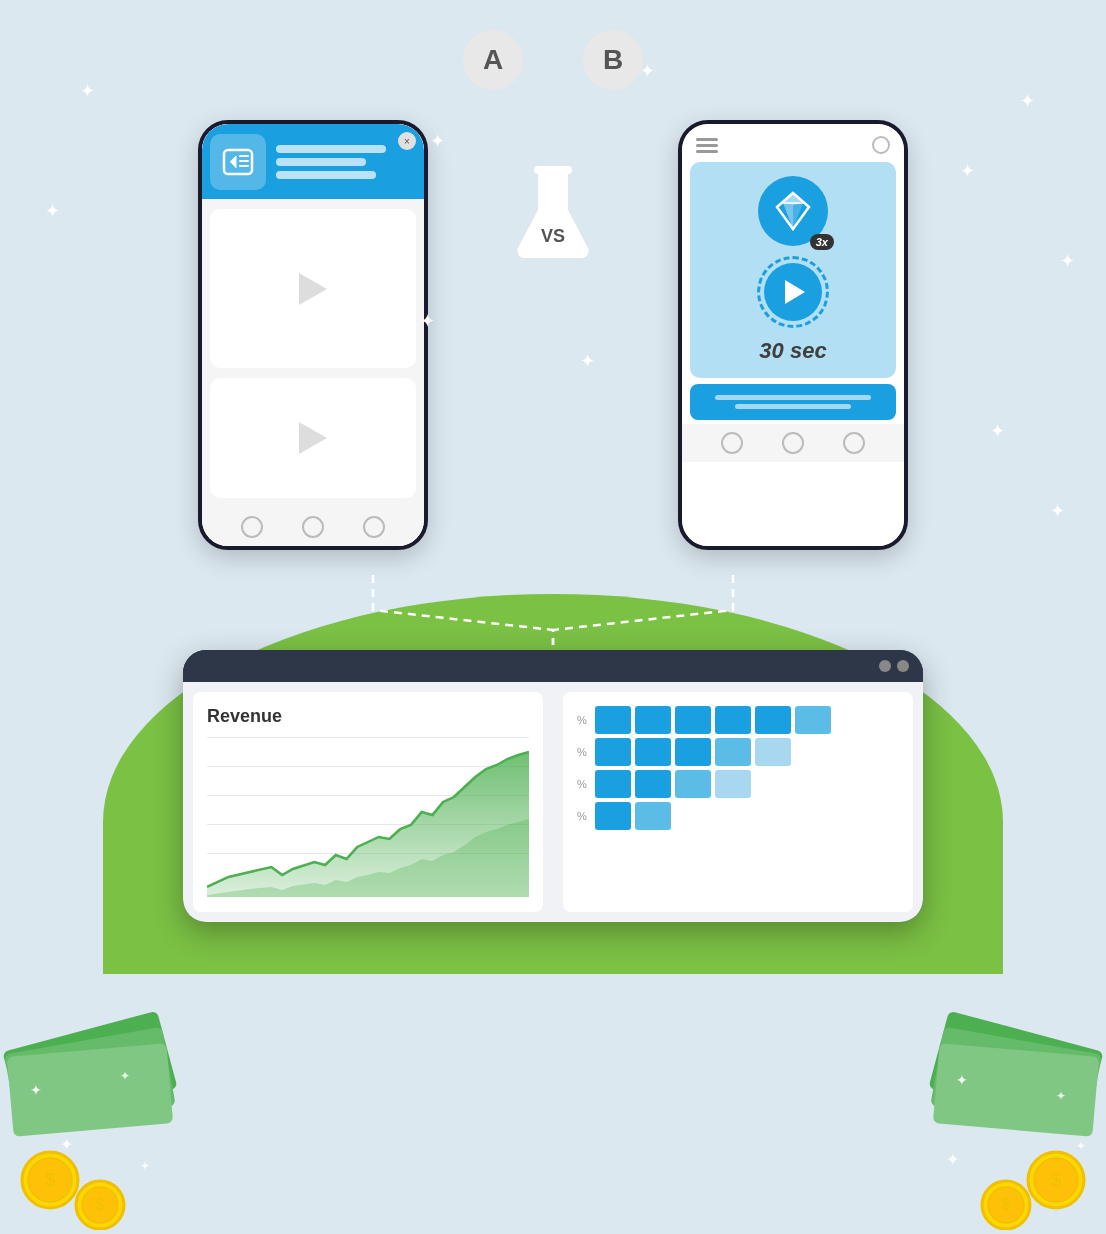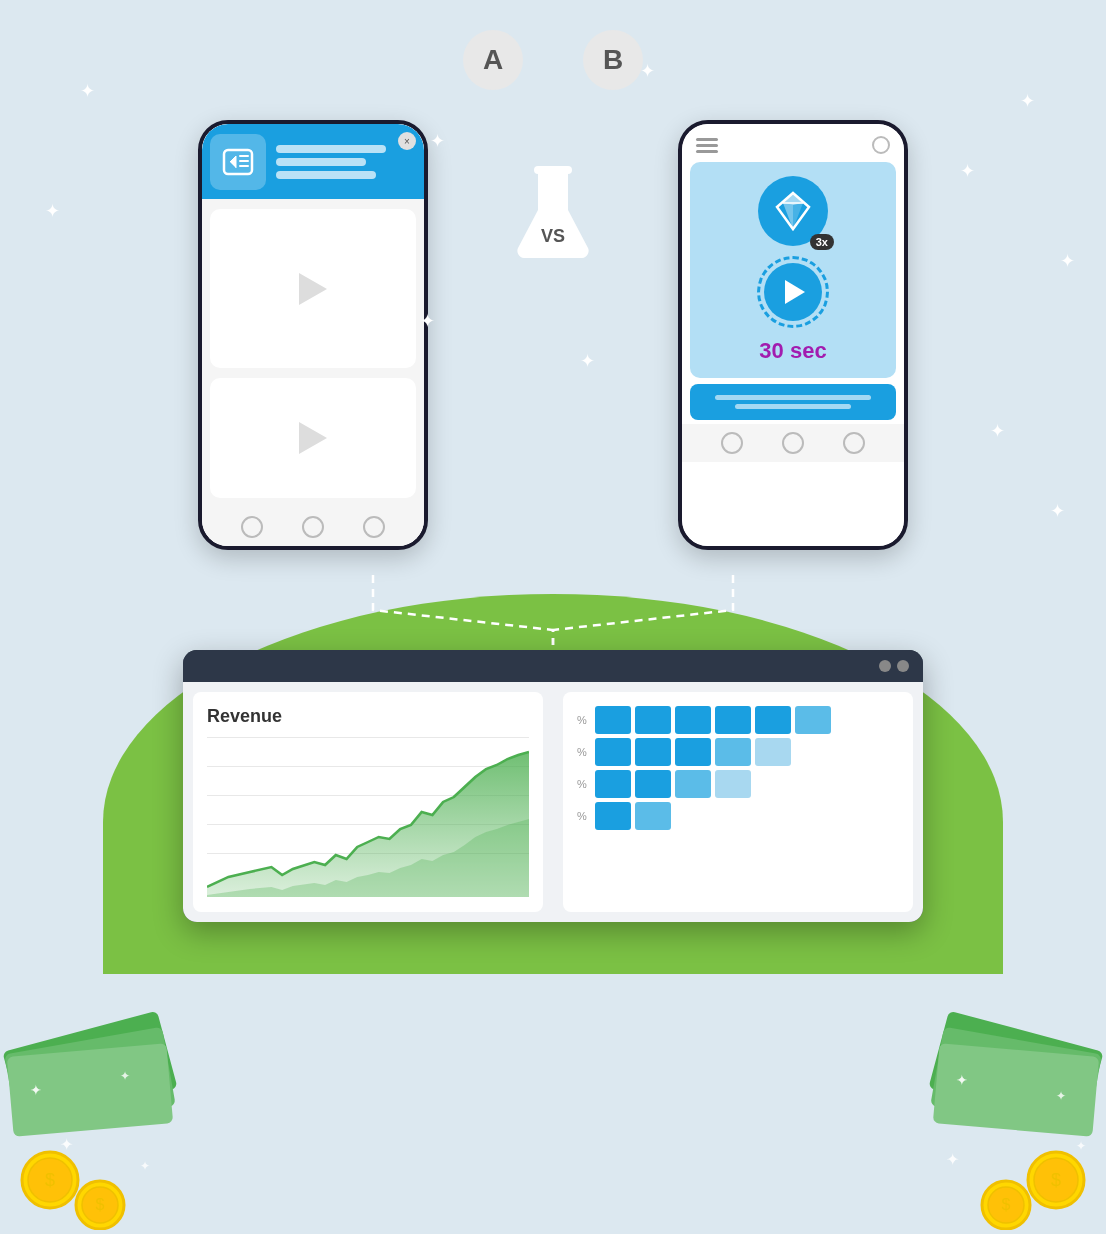--- a/index.html
+++ b/index.html
@@ -220,20 +220,21 @@
 
     .phone-b .reward-ad-area {
       background: #b3dff5;
       margin: 4px 8px;
       border-radius: 10px;
       padding: 14px 10px;
       display: flex;
       flex-direction: column;
       align-items: center;
       gap: 10px;
+      font-style: italic;
     }
 
     .diamond-container {
       position: relative;
     }
 
     .diamond-circle {
       width: 70px;
       height: 70px;
       border-radius: 50%;
@@ -283,21 +284,21 @@
     .play-triangle-white {
       width: 0;
       height: 0;
       border-top: 12px solid transparent;
       border-bottom: 12px solid transparent;
       border-left: 20px solid white;
       margin-left: 4px;
     }
 
     .sec-30 {
-      color: #a21caf;
+      color: #404040;
       font-size: 22px;
       font-weight: bold;
     }
 
     .phone-b .bottom-bar {
       background: #1a9fe0;
       margin: 2px 8px 4px;
       border-radius: 8px;
       height: 36px;
       display: flex;
@@ -358,21 +359,21 @@
       height: 80px;
     }
 
     
     .analytics-window {
       position: relative;
       z-index: 5;
       margin: 0 auto;
       width: 740px;
       background: #2d3748;
-      border-radius: 14px;
+      border-radius: 23px;
       overflow: hidden;
       box-shadow: 0 10px 30px rgba(0,0,0,0.3);
     }
 
     .analytics-titlebar {
       background: #2d3748;
       height: 32px;
       display: flex;
       align-items: center;
       justify-content: flex-end;

